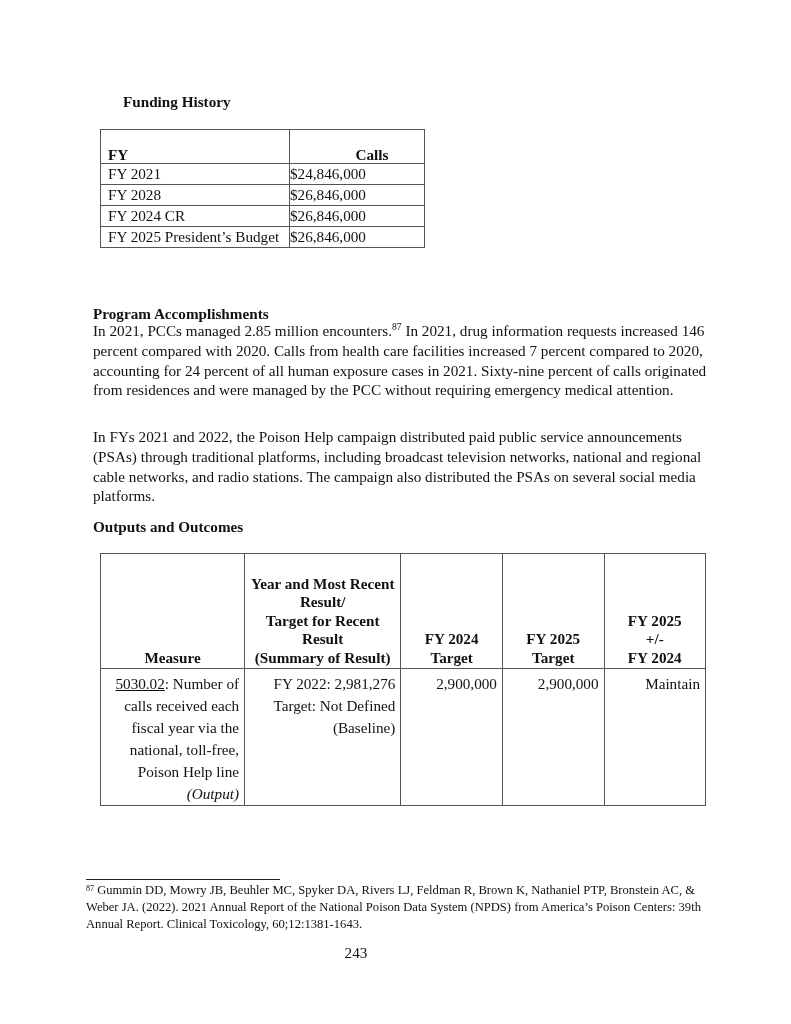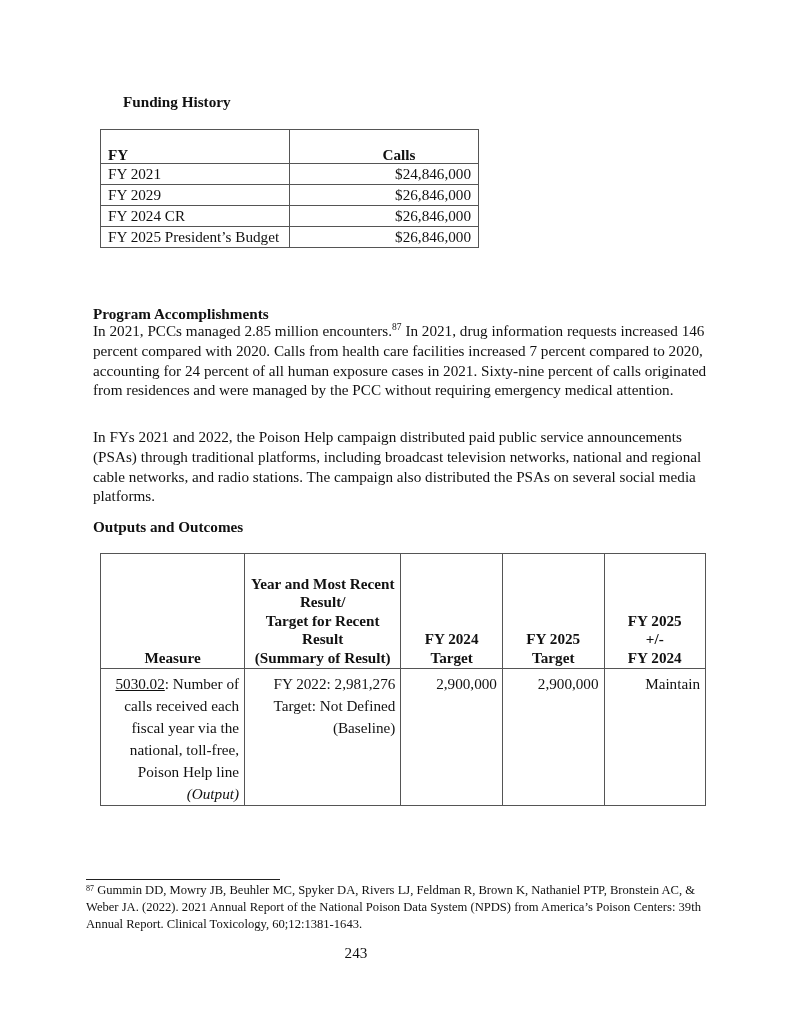--- a/index.html
+++ b/index.html
@@ -6,25 +6,25 @@
   body { width: 791px; height: 1024px; position: relative; overflow: hidden;
          font-family: "Liberation Serif", serif; color: #111; font-size: 15.2px; }
   .abs { position: absolute; }
   .heading { font-weight: bold; font-size: 15.2px; }
   .para { line-height: 19.8px; width: 620px; }
   sup { font-size: 9.5px; vertical-align: top; position: relative; top: -3px; }
 
   table { border-collapse: collapse; position: absolute; }
   td, th { border: 1px solid #555; padding: 0; }
 
-  #funding-table { left: 100px; top: 129px; width: 379px; }
+  #funding-table { left: 100px; top: 129px; width: 325px; }
   #funding-table th { height: 33px; vertical-align: bottom; font-weight: bold; line-height: 17px; padding-bottom: 0; }
   #funding-table td { height: 20px; line-height: 20px; }
   #funding-table .c1 { width: 181px; text-align: left; padding-left: 7px; }
-  #funding-table .c2 { text-align: right; padding-right: 7px; }
+  #funding-table .c2 { text-align: left; padding-right: 7px; }
   #funding-table th.c2 { text-align: center; padding-left: 30px; padding-right: 0; }
 
   #outcomes-table { left: 100px; top: 553px; width: 606px; }
   #outcomes-table th { font-weight: bold; text-align: center; vertical-align: bottom; height: 113px;
                        line-height: 18.5px; padding-bottom: 1px; }
   #outcomes-table td { vertical-align: top; height: 117px; line-height: 22px; padding: 4px 5px 0 5px; text-align: right; }
   .w1 { width: 150px; } .w2 { width: 163px; } .w3 { width: 97px; } .w4 { width: 97px; } .w5 { width: 98px; }
   .measure-id { text-decoration: underline; }
   .italic { font-style: italic; }
 
@@ -42,21 +42,21 @@
   <tbody>
       <tr>
     <th class="c1">FY</th>
     <th class="c2">Calls</th>
   </tr>
   <tr>
     <td class="c1">FY 2021</td>
     <td class="c2">$24,846,000</td>
   </tr>
   <tr>
-    <td class="c1">FY 2029</td>
+    <td class="c1">FY 2028</td>
     <td class="c2">$26,846,000</td>
   </tr>
   <tr>
     <td class="c1">FY 2024 CR</td>
     <td class="c2">$26,846,000</td>
   </tr>
   <tr>
     <td class="c1">FY 2025 President’s Budget</td>
     <td class="c2">$26,846,000</td>
   </tr>

